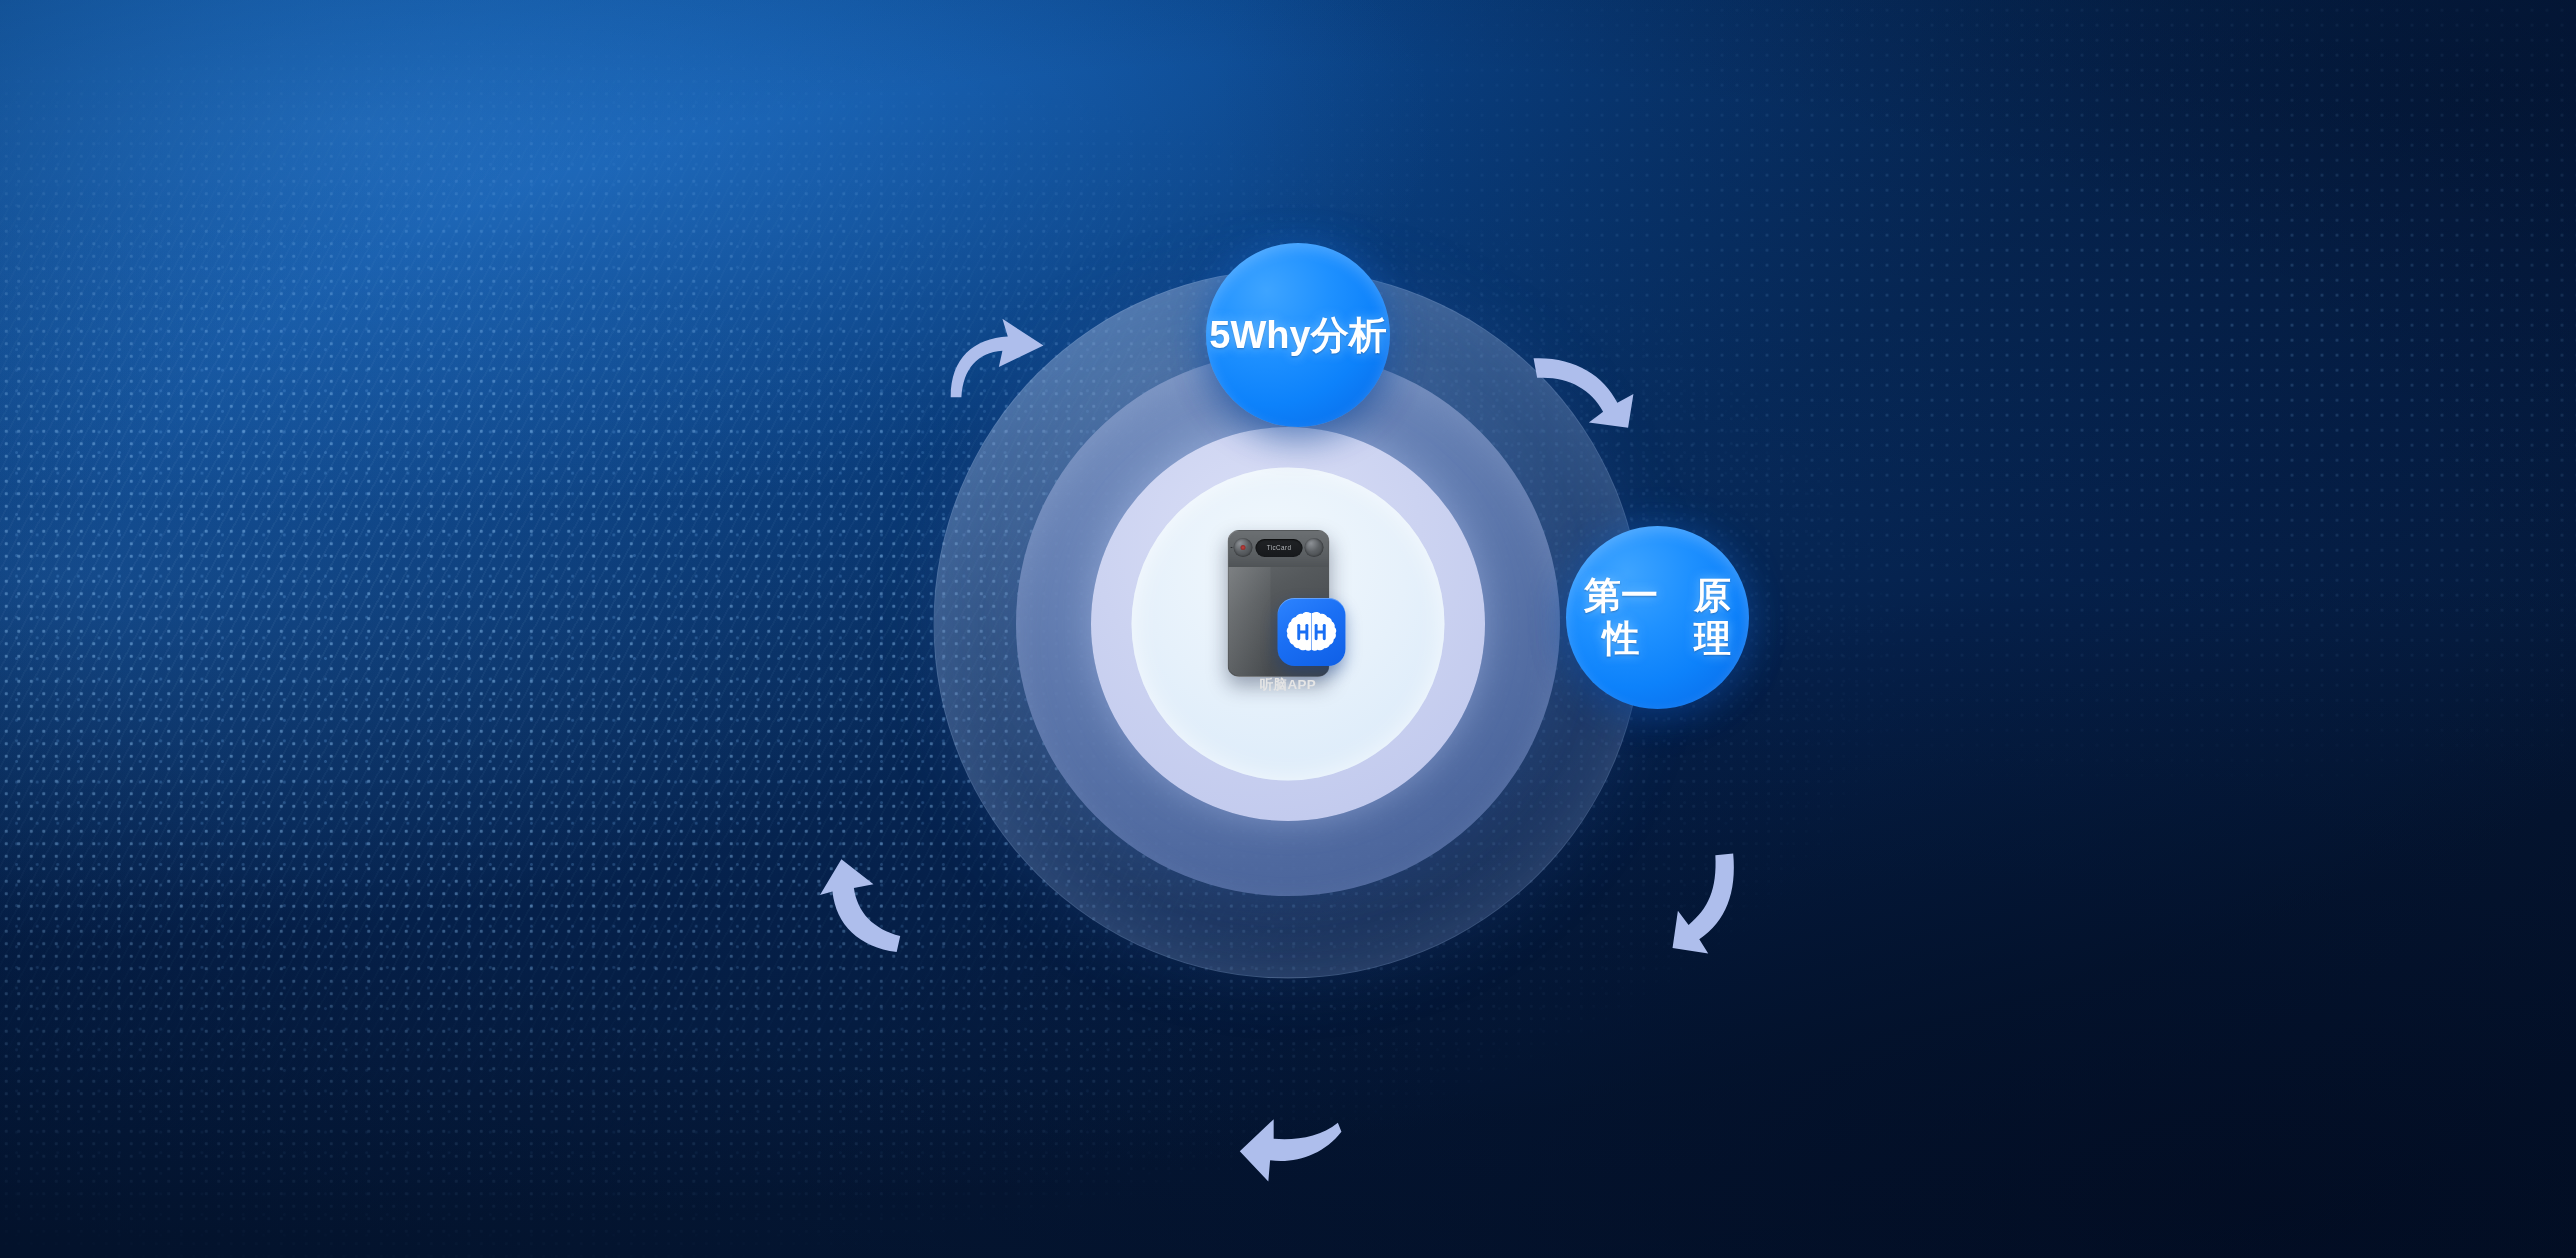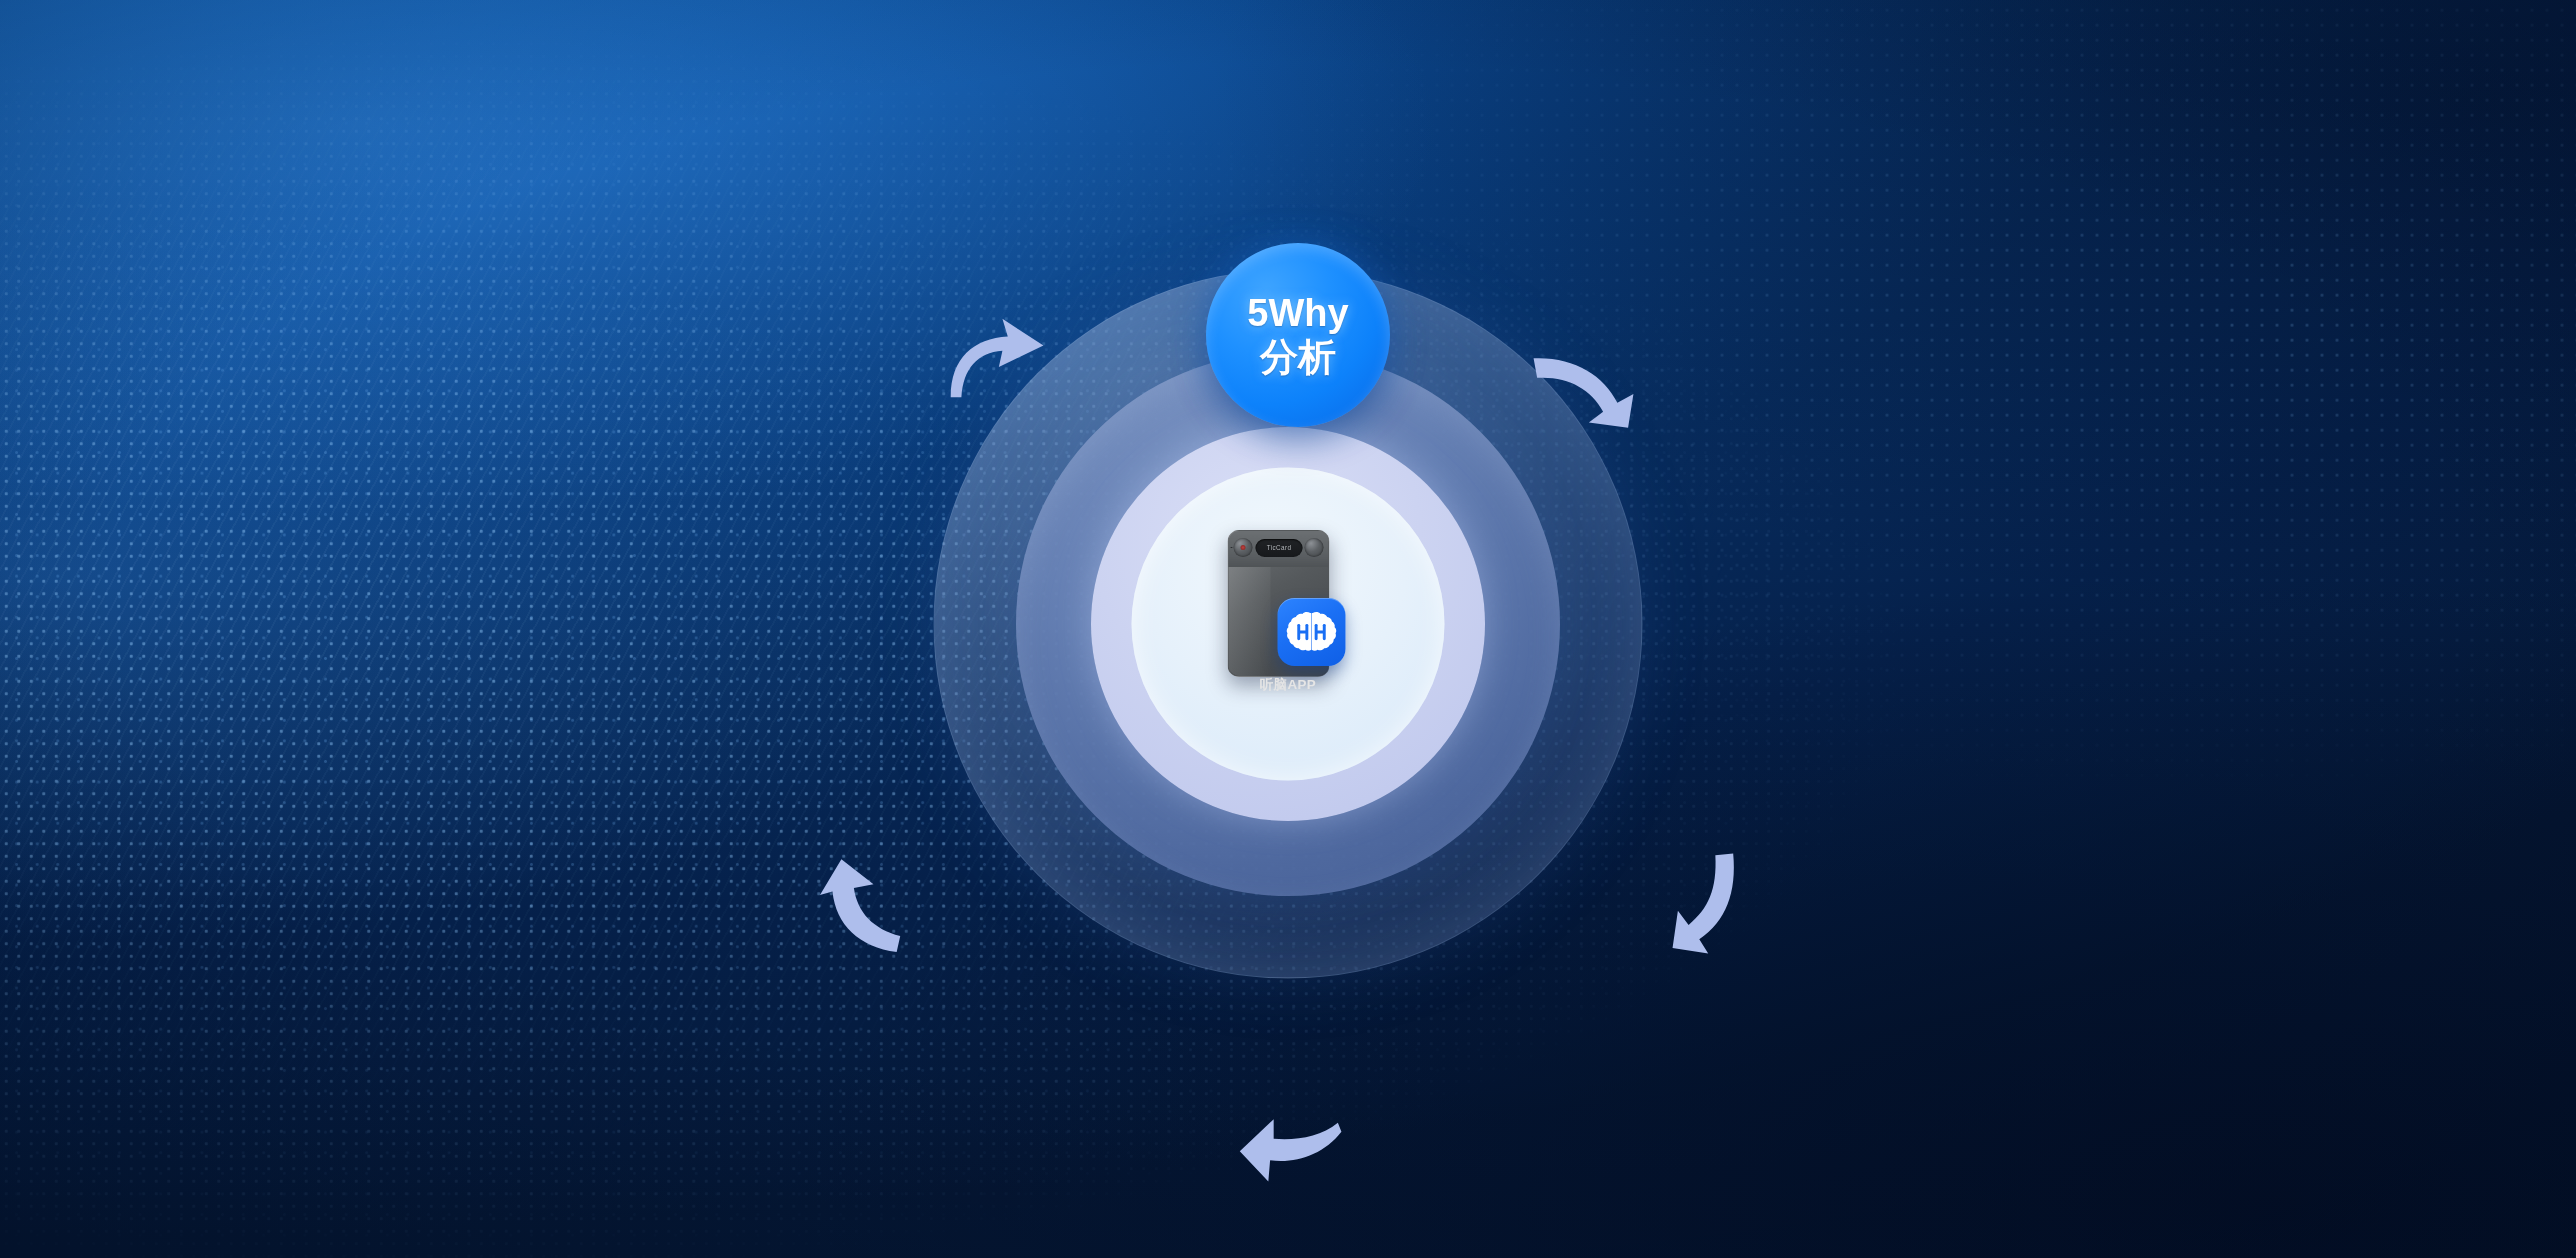--- a/index.html
+++ b/index.html
@@ -146,21 +146,21 @@
   .app-icon svg{width:52px;height:52px;display:block;}
   .app-label{
     position:absolute;left:0;right:0;top:166px;text-align:center;
     font-size:13.4px;font-weight:700;color:#e5e5e5;letter-spacing:0.4px;
     font-family:"Liberation Sans","DejaVu Sans",sans-serif;
   }
 
   
   .bubble{
     position:absolute;border-radius:50%;
-    display:flex;flex-direction:column;align-items:center;justify-content:center;
+    display:flex;flex-direction:row;align-items:center;justify-content:center;
     color:#fff;text-align:center;line-height:1.16;
     background:radial-gradient(circle at 33% 26%, #3ea4ff 0%, #1f91ff 34%, #0d82fb 62%, #0a72ee 84%, #0a69e2 100%);
     box-shadow:0 12.5px 34px rgba(6,48,120,.45), inset 0 5.4px 14.3px rgba(255,255,255,.22), 0 0 39px rgba(32,140,255,.30);
     text-shadow:0 0 10.7px rgba(130,200,255,.85), 0 0.9px 1.8px rgba(0,40,100,.45);
     font-weight:700;
   }
   .bubble .ln{display:block;}
   .b-5why {left:1206px;top:243px; width:184px;height:184px;font-size:38px;}
   .b-first{left:1566px;top:526px; width:183px;height:183px;font-size:37px;}
   .b-multi{left:1422px;top:973px;width:179px;height:179px;font-size:37px;}
@@ -232,20 +232,24 @@
     </div>
 
     <div class="app-label">听脑APP</div>
   </div>
 
   <div class="bubble b-5why">
     <span class="ln">5Why</span>
     <span class="ln">分析</span>
   </div>
 
+  <div class="bubble b-first">
+    <span class="ln">第一性</span>
+    <span class="ln">原理</span>
+  </div>
 
 
 
 
   <div class="arrow a-tl">
     <svg width="107" height="86" viewBox="0 0 120 96">
       <path d="M12 92 C12 48, 38 26, 76 24 L70 4 L116 34 L66 58 L70 40 C42 42, 26 60, 24 92 Z" fill="#aebeec"></path>
     </svg>
   </div>
 

